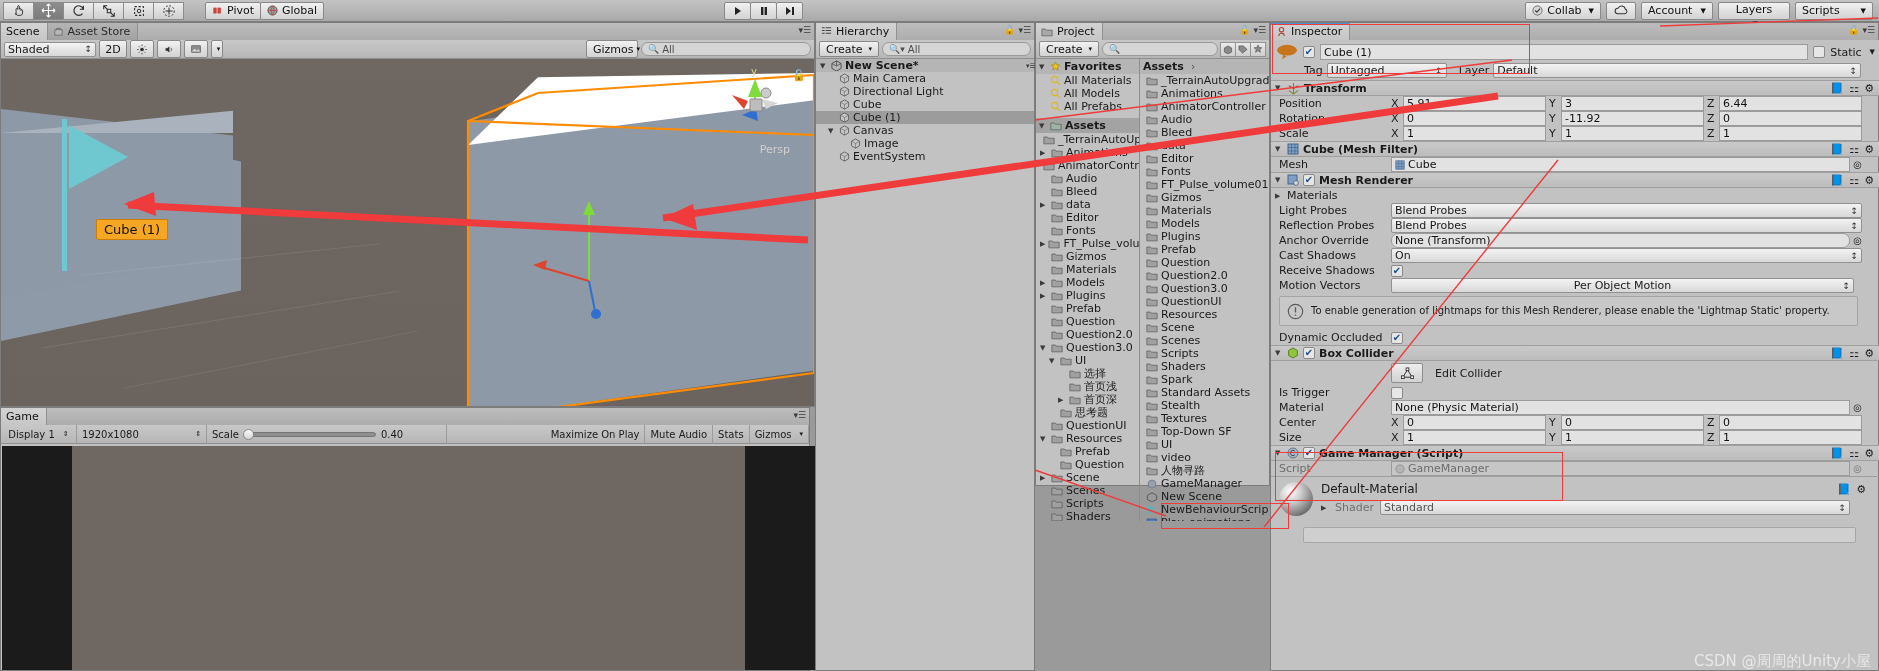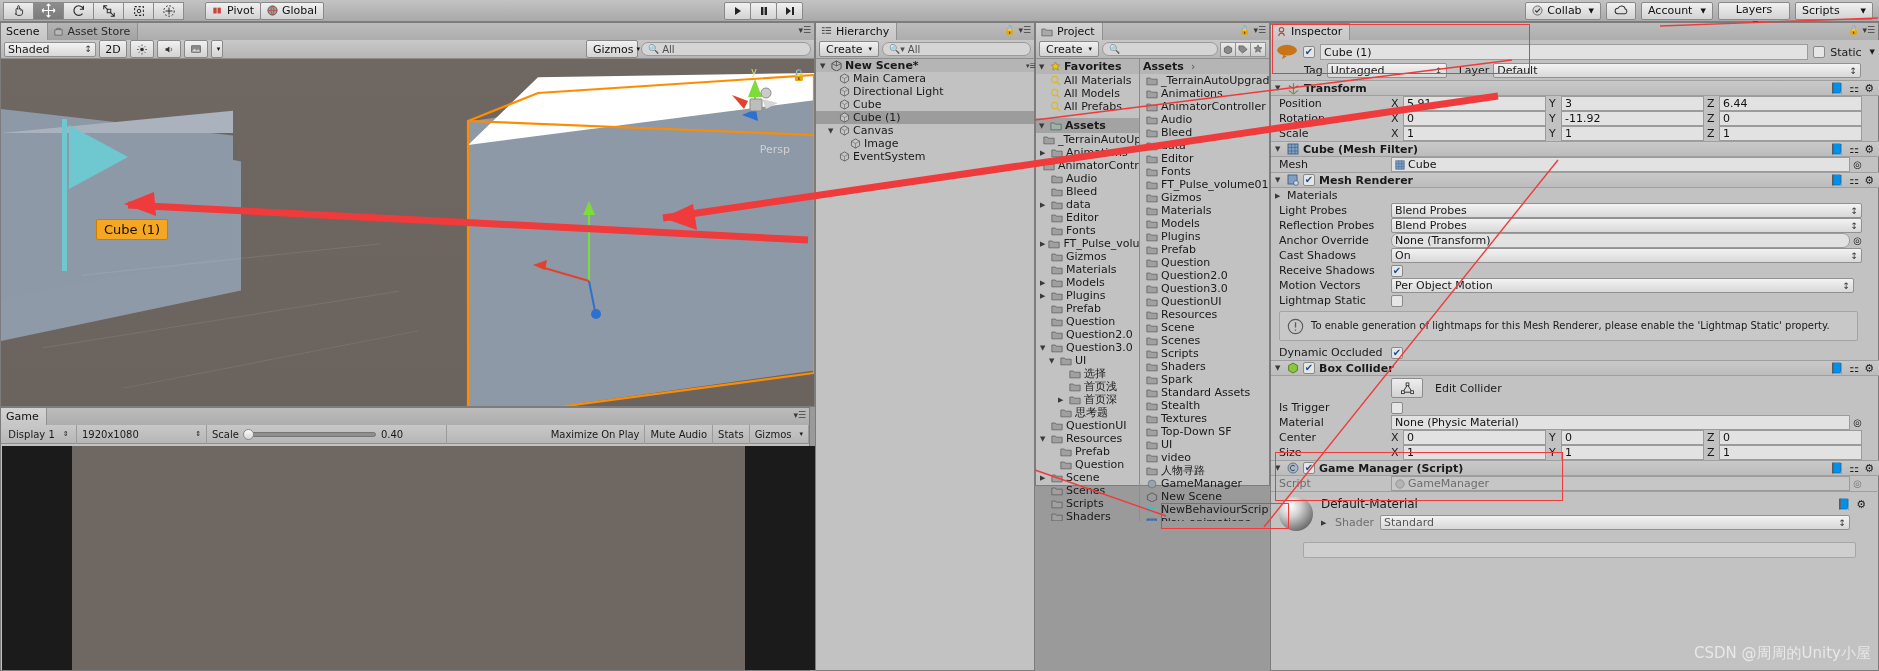--- a/index.html
+++ b/index.html
@@ -178,21 +178,21 @@
   .mat-block { display: flex; gap: 8px; padding: 5px 8px; align-items: flex-start; }
 
   
   .anno { position: absolute; pointer-events: none; }
   .rect-anno { position: absolute; border: 1.5px solid #ef3b3b; }
   .label-chip {
     position: absolute; background: #f5a623; border: 1px solid #d07c00;
     color: #111; font-size: 13px; padding: 2px 7px; border-radius: 2px; font-weight: normal;
   }
   .watermark {
-    position: absolute; right: 8px; bottom: 8px; font-size: 15px; color: rgba(255,255,255,0.62);
+    position: absolute; right: 8px; bottom: 0; font-size: 15px; color: rgba(255,255,255,0.62);
     font-family: "DejaVu Sans", sans-serif; white-space: nowrap;
   }
 </style>
 </head>
 <body>
 
 <div class="app">
 
   <div class="toolbar">
     <div class="tgroup">
@@ -1262,27 +1262,23 @@
             <div class="popup" style="flex: 1 1 0%; margin-right: 18px;">
               <span>On</span>
             </div>
           </div>
           <div class="prow">
             <span class="plabel">Receive Shadows</span>
             <span class="ck on"></span>
           </div>
           <div class="prow">
             <span class="plabel">Motion Vectors</span>
-            <div class="popup" style="flex: 1 1 0%; margin-right: 26px;">
+            <div class="popup" style="flex: 1 1 0%; margin-right: 26px; justify-content: center;">
               <span>Per Object Motion</span>
             </div>
-          </div>
-          <div class="prow">
-            <span class="plabel">Lightmap Static</span>
-            <span class="ck"></span>
           </div>
         </div>
       <div class="helpbox">
         <svg class="warn-ico" viewBox="0 0 18 18">
           <circle cx="9" cy="9" r="7.6" fill="none" stroke="#5a5a5a" stroke-width="1.2"></circle>
           <path d="M9 4.6v5.4M9 12.3v1.2" stroke="#5a5a5a" stroke-width="1.4"></path>
         </svg>
         <span>To enable generation of lightmaps for this Mesh Renderer, please enable the 'Lightmap Static' property.</span>
       </div>
       <div class="prow">

